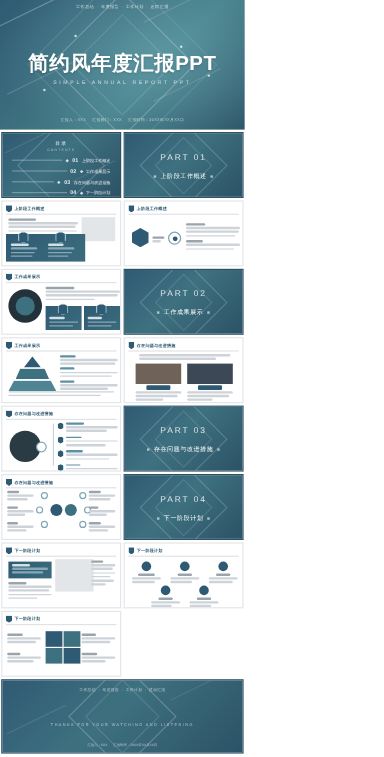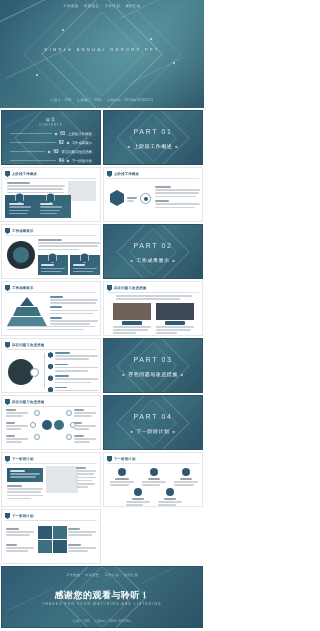--- a/index.html
+++ b/index.html
@@ -167,20 +167,21 @@
   <div class="hero-dot" style="left:62px;top:29px;"></div>
   <div class="hero-dot" style="left:36px;top:74px;"></div>
   <div class="hero-dot" style="left:150px;top:38px;"></div>
   <div class="hero-dot" style="left:173px;top:62px;"></div>
 
   <div class="hero-nav">
     <span>工作总结</span>·<span>年度报告</span>·<span>工作计划</span>·<span>述职汇报</span>
   </div>
 
   <div class="hero-center">
+    <div class="hero-title">简约风年度汇报PPT</div>
     <div class="hero-sub">SIMPLE ANNUAL REPORT PPT</div>
   </div>
 
   <div class="hero-foot">
     <span>汇报人：XXX</span>
     <span>汇报部门：XXX</span>
     <span>汇报时间：20XX年XX月XX日</span>
   </div>
 </div>
 
@@ -589,21 +590,20 @@
 
   <div class="slide s-dark wide">
     <div class="hero-diamond" style="width:64px;height:64px;margin:-32px 0 0 -32px;"></div>
     <div class="hero-diamond d2" style="width:44px;height:44px;margin:-22px 0 0 -22px;"></div>
     <div class="hero-line" style="left:4px;top:44px;width:54px;transform:rotate(-26deg);opacity:.4;"></div>
     <div class="hero-line" style="left:140px;top:16px;width:54px;transform:rotate(-26deg);opacity:.35;"></div>
     <div class="thanks-wrap">
       <div class="thanks-nav">
         <span>工作总结</span>·<span>年度报告</span>·<span>工作计划</span>·<span>述职汇报</span>
       </div>
-      <div class="thanks-main">感谢您的观看与聆听！</div>
       <div class="thanks-sub">THANKS FOR YOUR WATCHING AND LISTENING</div>
       <div class="thanks-foot">
         <span>汇报人：XXX</span>
         <span>汇报时间：20XX年XX月XX日</span>
       </div>
     </div>
   </div>
 
 </div>
 

